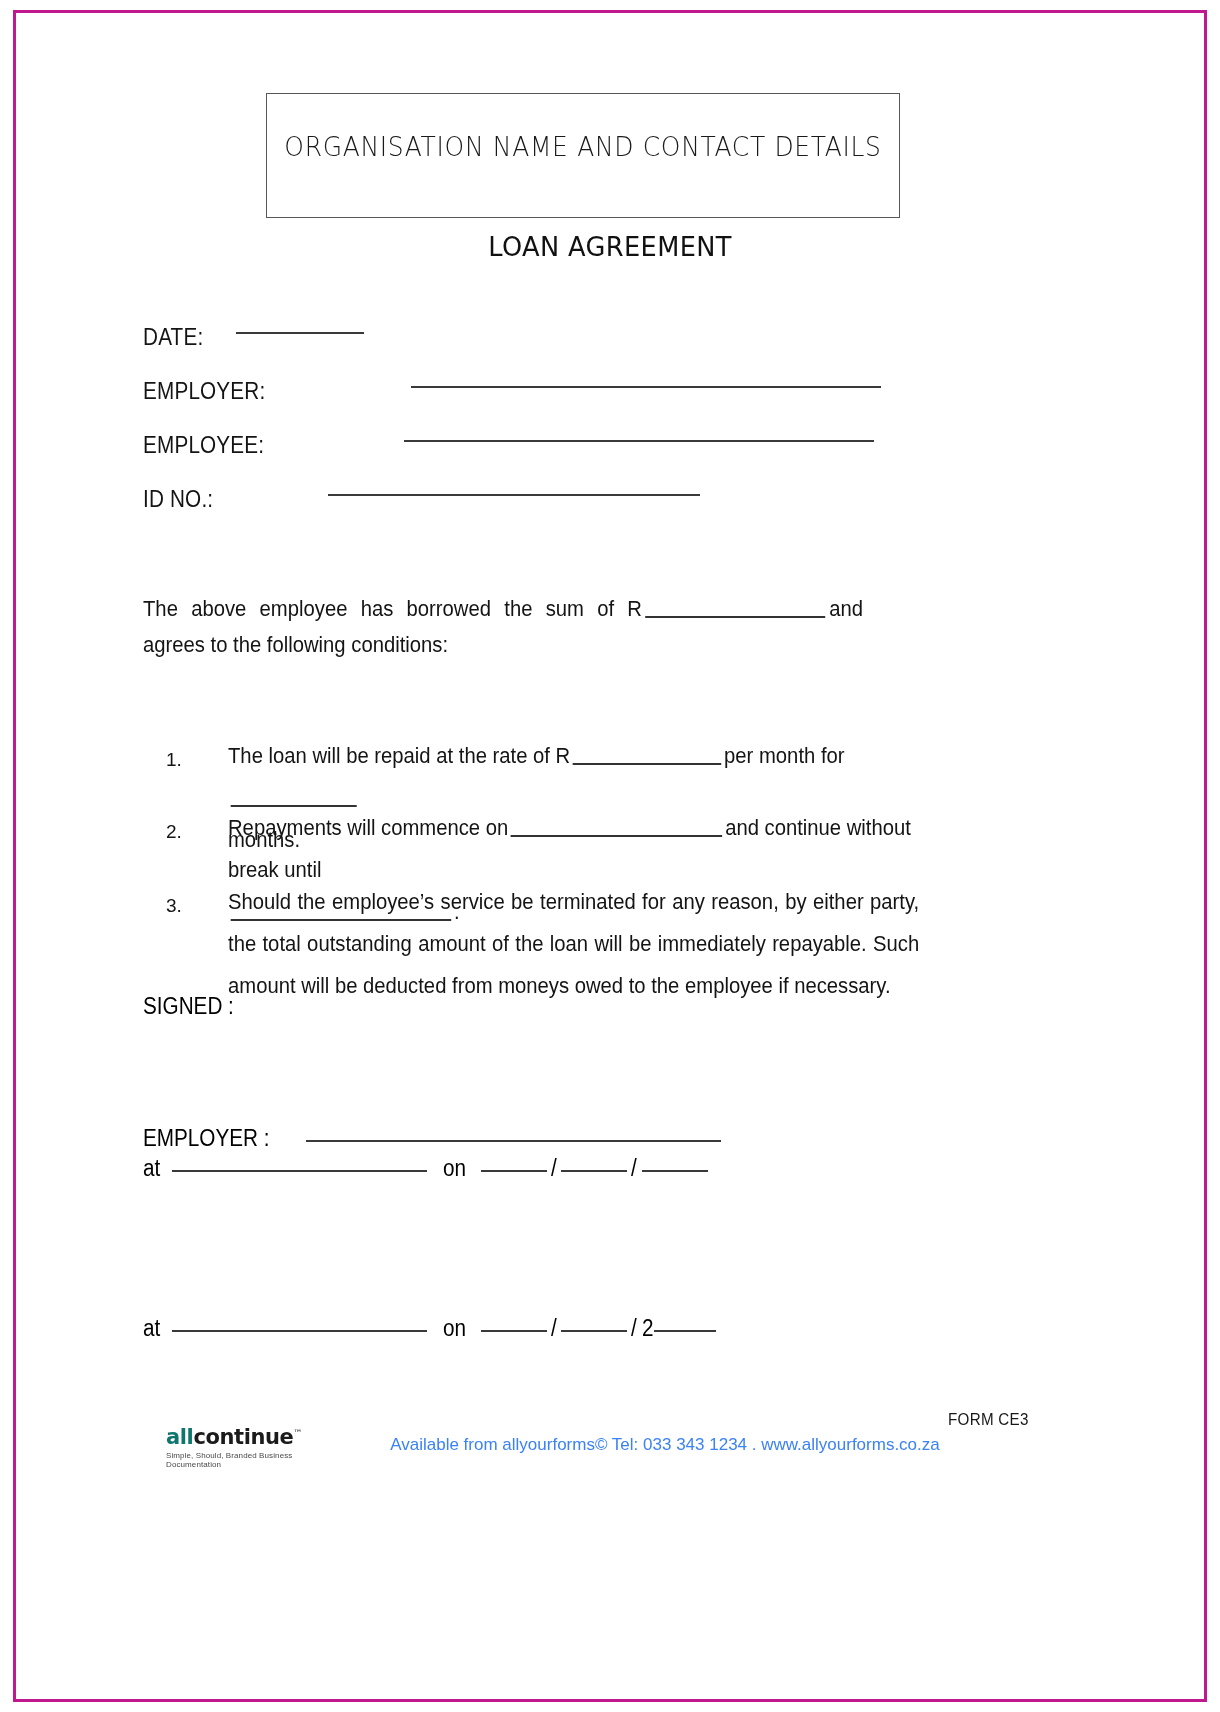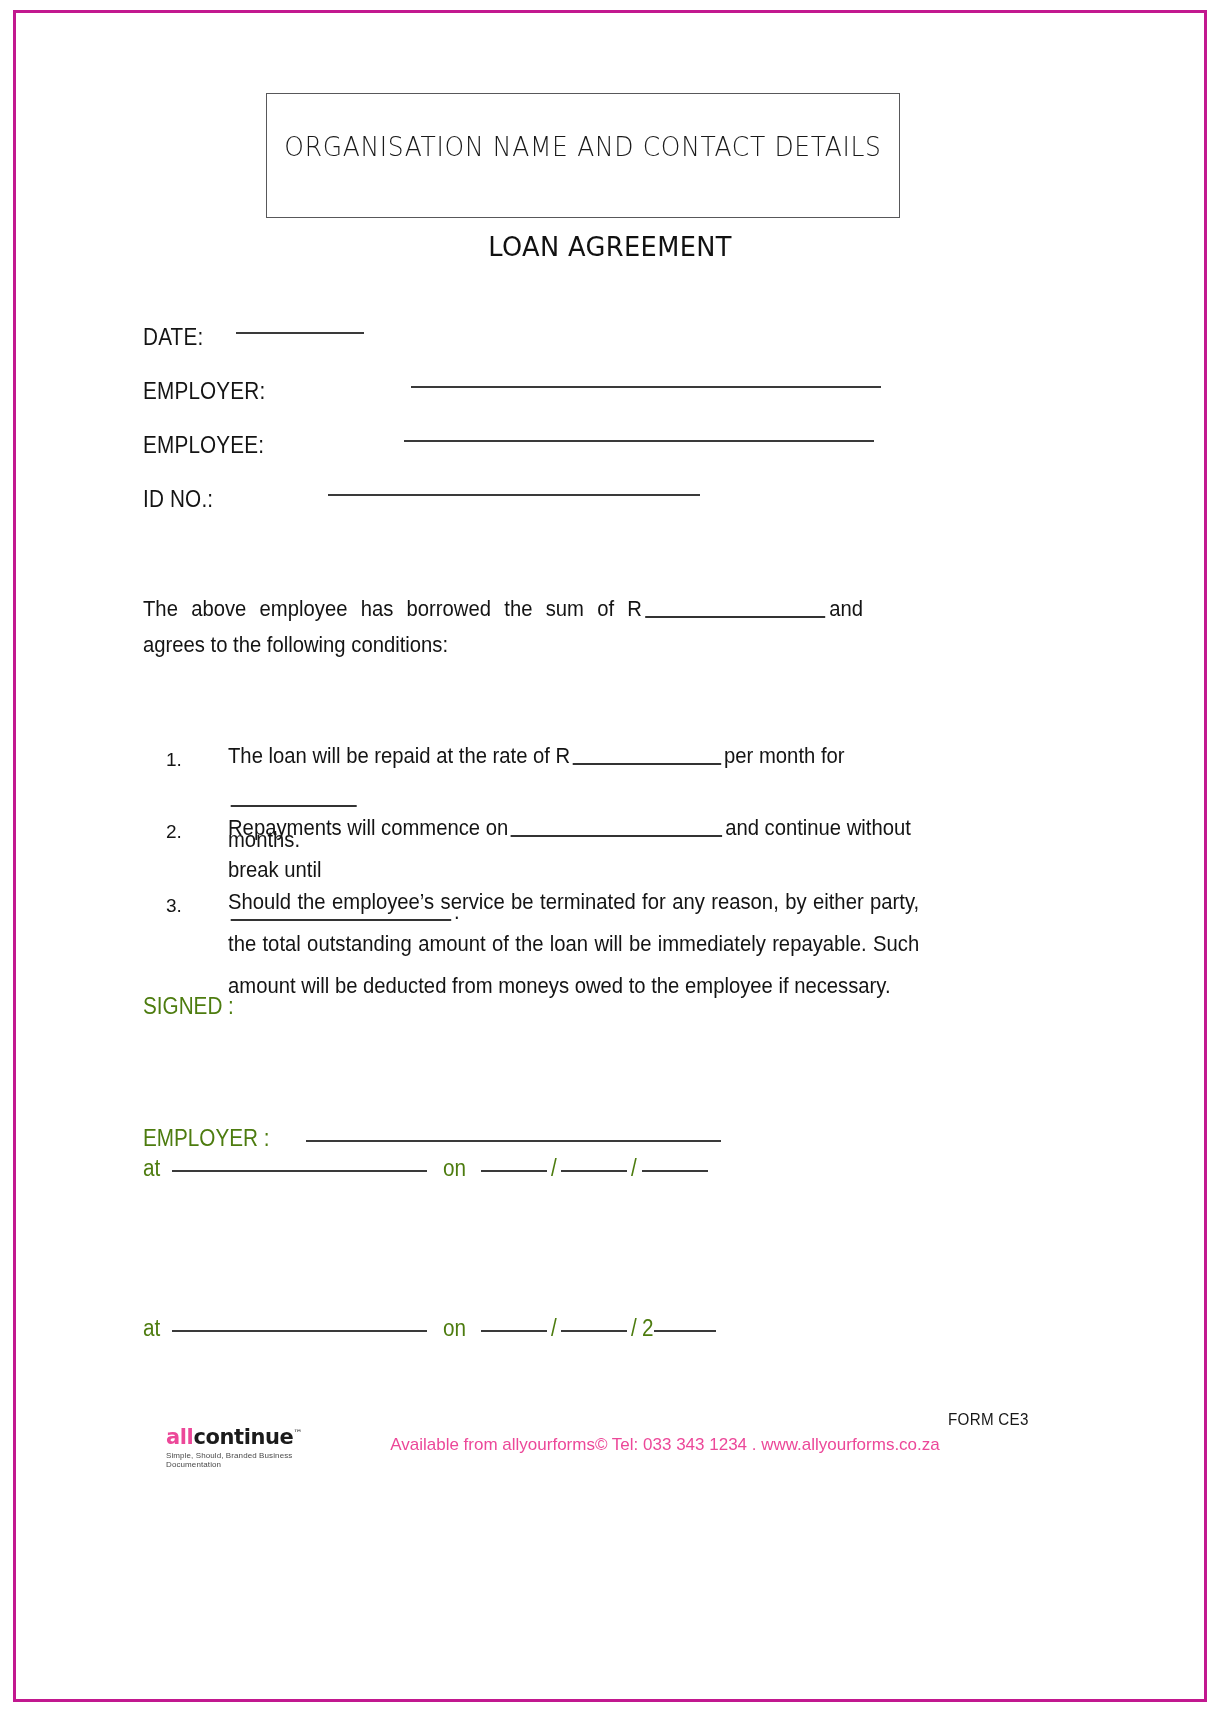--- a/index.html
+++ b/index.html
@@ -133,21 +133,21 @@
   }
   .b-sm  { width: 165px; }
   .b-md  { width: 140px; }
   .b-lg  { width: 235px; }
   .b-xl  { width: 245px; }
   
   .sig-line {
     position: absolute;
     left: 127px;
     font-size: 23px;
-    color: #4d7c0f;
+    color: #000000;
     white-space: nowrap;
     font-family: "Liberation Sans Narrow", "Liberation Sans", sans-serif;
     display: flex;
     align-items: baseline;
   }
   .sig-line .lbl {
     display: inline-block;
     transform: scaleX(0.9);
     transform-origin: left center;
   }
@@ -161,38 +161,38 @@
     font-family: "Liberation Sans Narrow", "Liberation Sans", sans-serif;
     transform: scaleX(0.92);
     transform-origin: right center;
   }
   #footer-avail {
     position: absolute;
     left: 0; right: 0; top: 1422px;
     text-align: center;
     padding-left: 110px;
     font-size: 17px;
-    color: #ec4899;
+    color: #3b82f6;
     font-family: "Liberation Sans Narrow", "Liberation Sans", sans-serif;
   }
   #logo-block {
     position: absolute;
     left: 150px; top: 1412px;
     width: 180px;
   }
   #logo-word {
     font-size: 21px;
     font-weight: bold;
     letter-spacing: -0.4px;
     font-family: "DejaVu Sans", sans-serif;
     color: #1b1b1b;
     position: relative;
     display: inline-block;
   }
-  #logo-word .teal { color: #ec4899; }
+  #logo-word .teal { color: #0f766e; }
   #logo-tm {
     font-size: 9px;
     vertical-align: super;
     font-weight: normal;
   }
   #logo-tagline {
     font-size: 8px;
     color: #4a4a4a;
     letter-spacing: 0.1px;
     margin-top: 2px;

